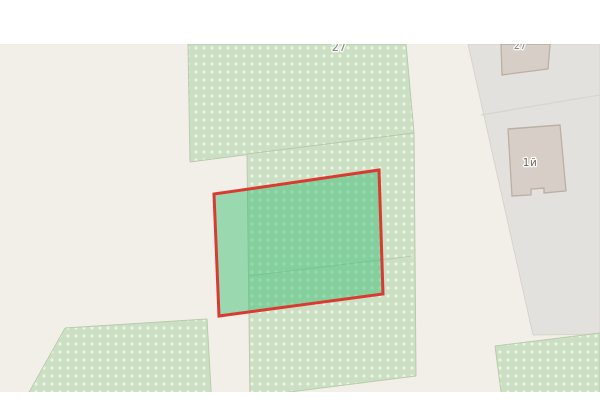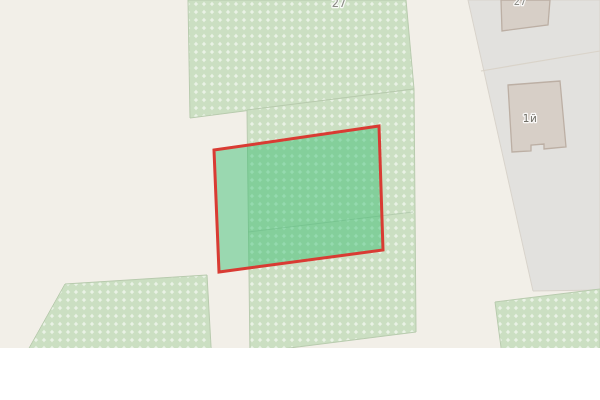--- a/index.html
+++ b/index.html
@@ -2,20 +2,21 @@
 <html><head>
 <meta charset="utf-8">
 <style>
   html, body { margin: 0; padding: 0; background: #fff; }
   #map-viewport {
     position: relative;
     width: 600px; height: 348px;
     overflow: hidden;
     cursor: grab;
     font-family: "DejaVu Sans", "Liberation Sans", sans-serif;
+    margin-top: 44px;
   }
   svg { display: block; }
   .veg {
     stroke: #b8cbae;
     stroke-width: 1;
   }
   .zone {
     stroke: #d8d3cb;
     stroke-width: 1;
   }

